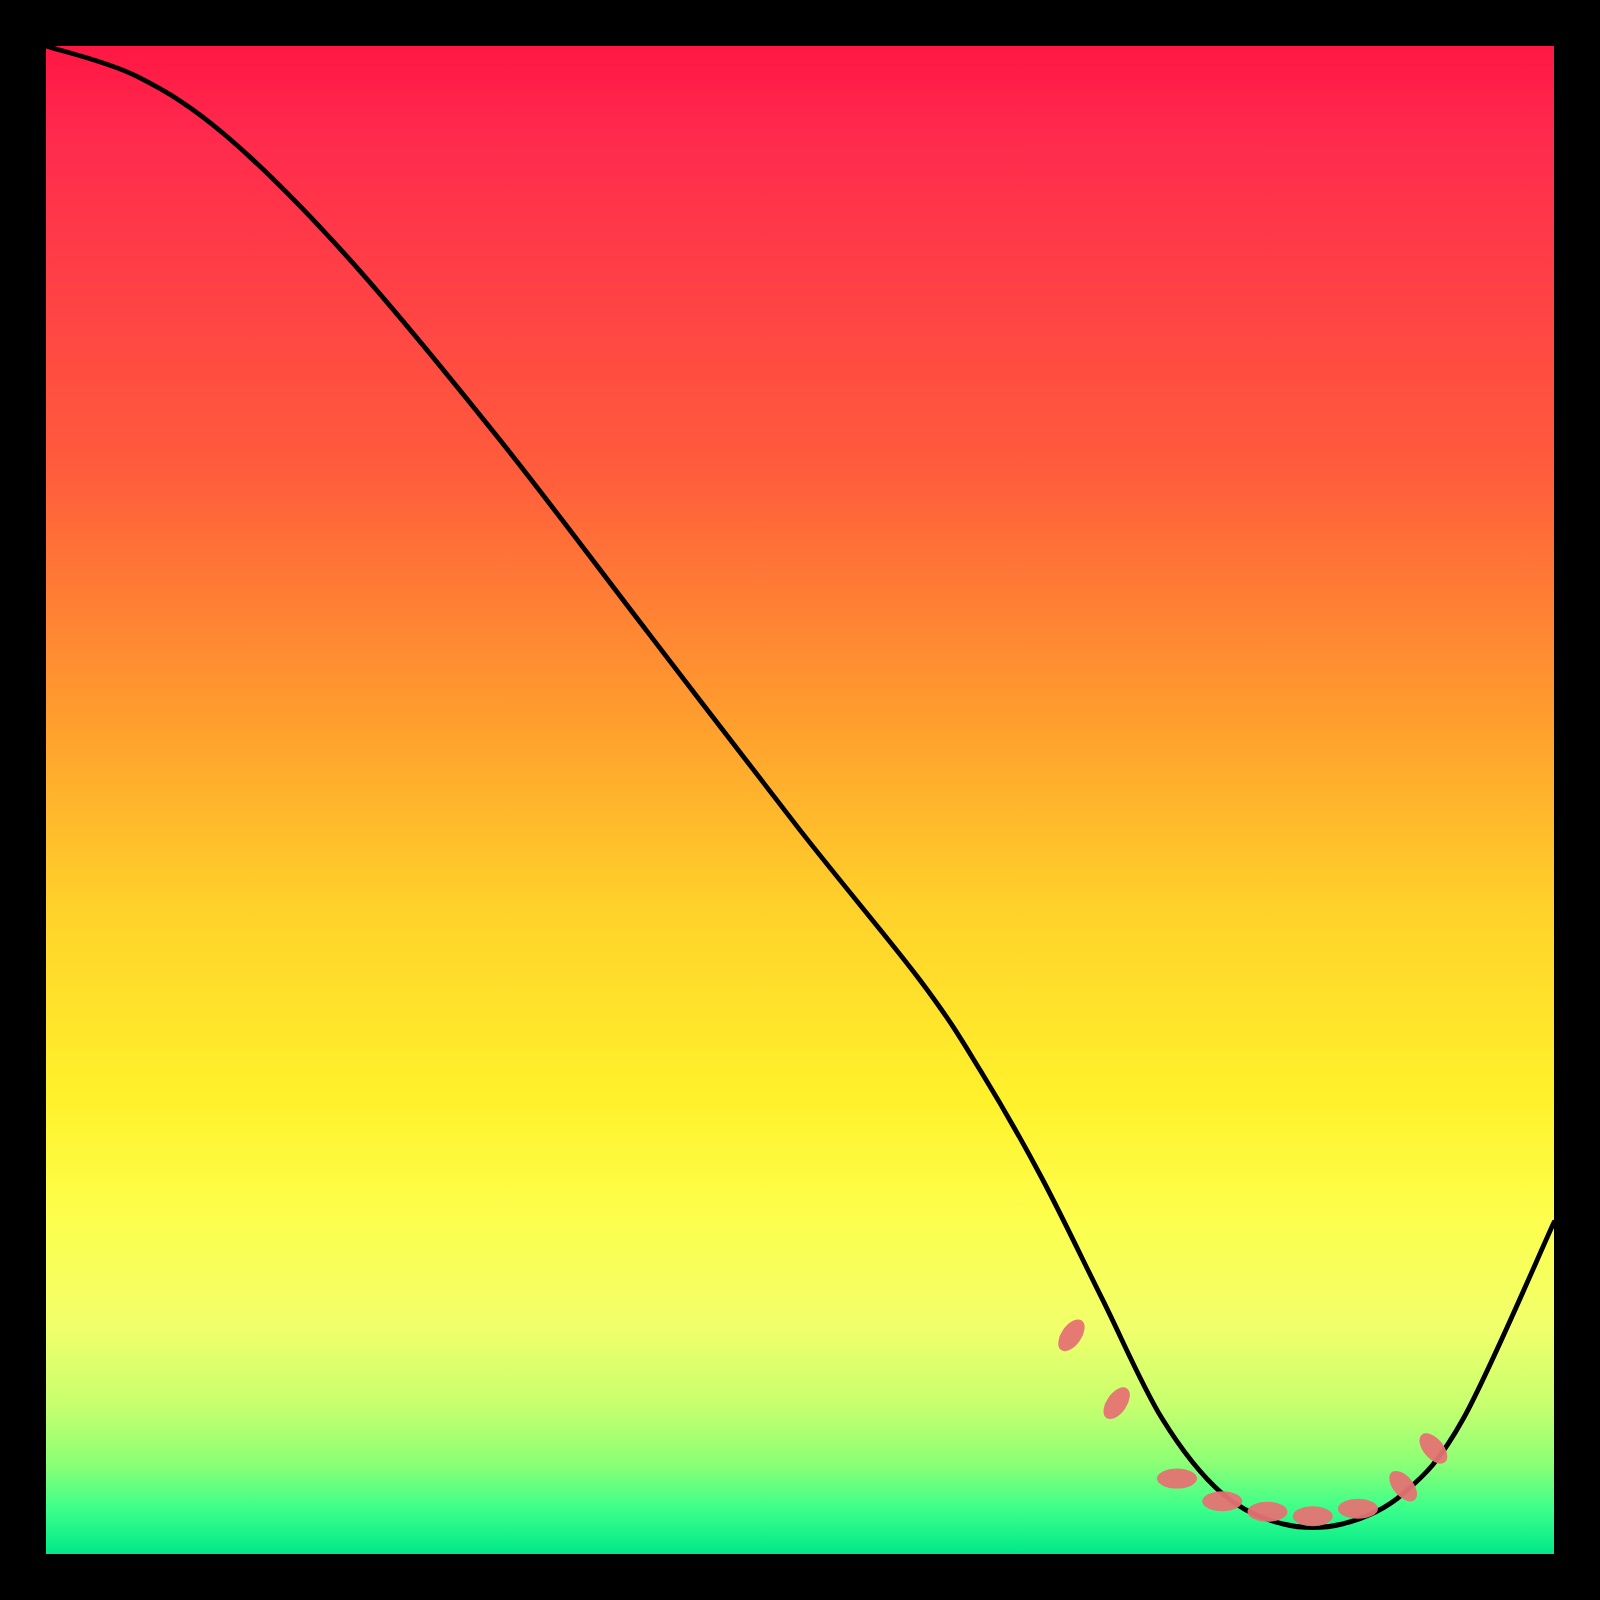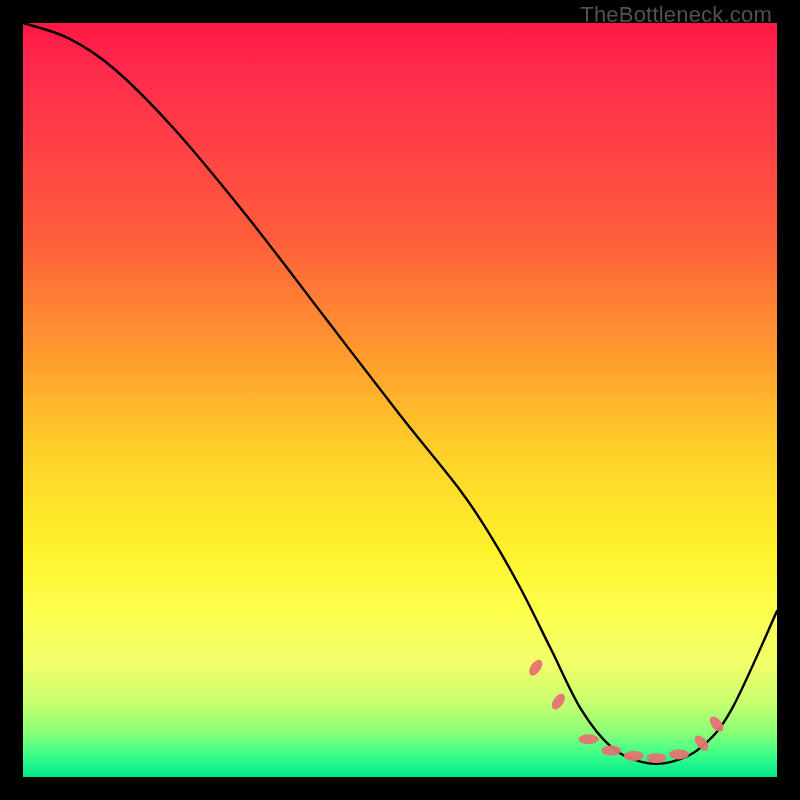--- a/index.html
+++ b/index.html
@@ -72,14 +72,13 @@
           <ellipse cx="565.50" cy="716.30" rx="10" ry="5" fill="#e57373" fill-opacity="0.95" transform="rotate(0 565.50 716.30)"></ellipse>
           <ellipse cx="588.12" cy="727.61" rx="10" ry="5" fill="#e57373" fill-opacity="0.95" transform="rotate(0 588.12 727.61)"></ellipse>
           <ellipse cx="610.74" cy="732.89" rx="10" ry="5" fill="#e57373" fill-opacity="0.95" transform="rotate(0 610.74 732.89)"></ellipse>
           <ellipse cx="633.36" cy="735.15" rx="10" ry="5" fill="#e57373" fill-opacity="0.95" transform="rotate(0 633.36 735.15)"></ellipse>
           <ellipse cx="655.98" cy="731.38" rx="10" ry="5" fill="#e57373" fill-opacity="0.95" transform="rotate(0 655.98 731.38)"></ellipse>
           <ellipse cx="678.60" cy="720.07" rx="9" ry="5" fill="#e57373" fill-opacity="0.95" transform="rotate(50 678.60 720.07)"></ellipse>
           <ellipse cx="693.68" cy="701.22" rx="9" ry="5" fill="#e57373" fill-opacity="0.95" transform="rotate(50 693.68 701.22)"></ellipse>
         </g>
     </svg>
   </div>
-  <div class="watermark">TheBottleneck.com</div>
 </div>
 
 </body></html>

